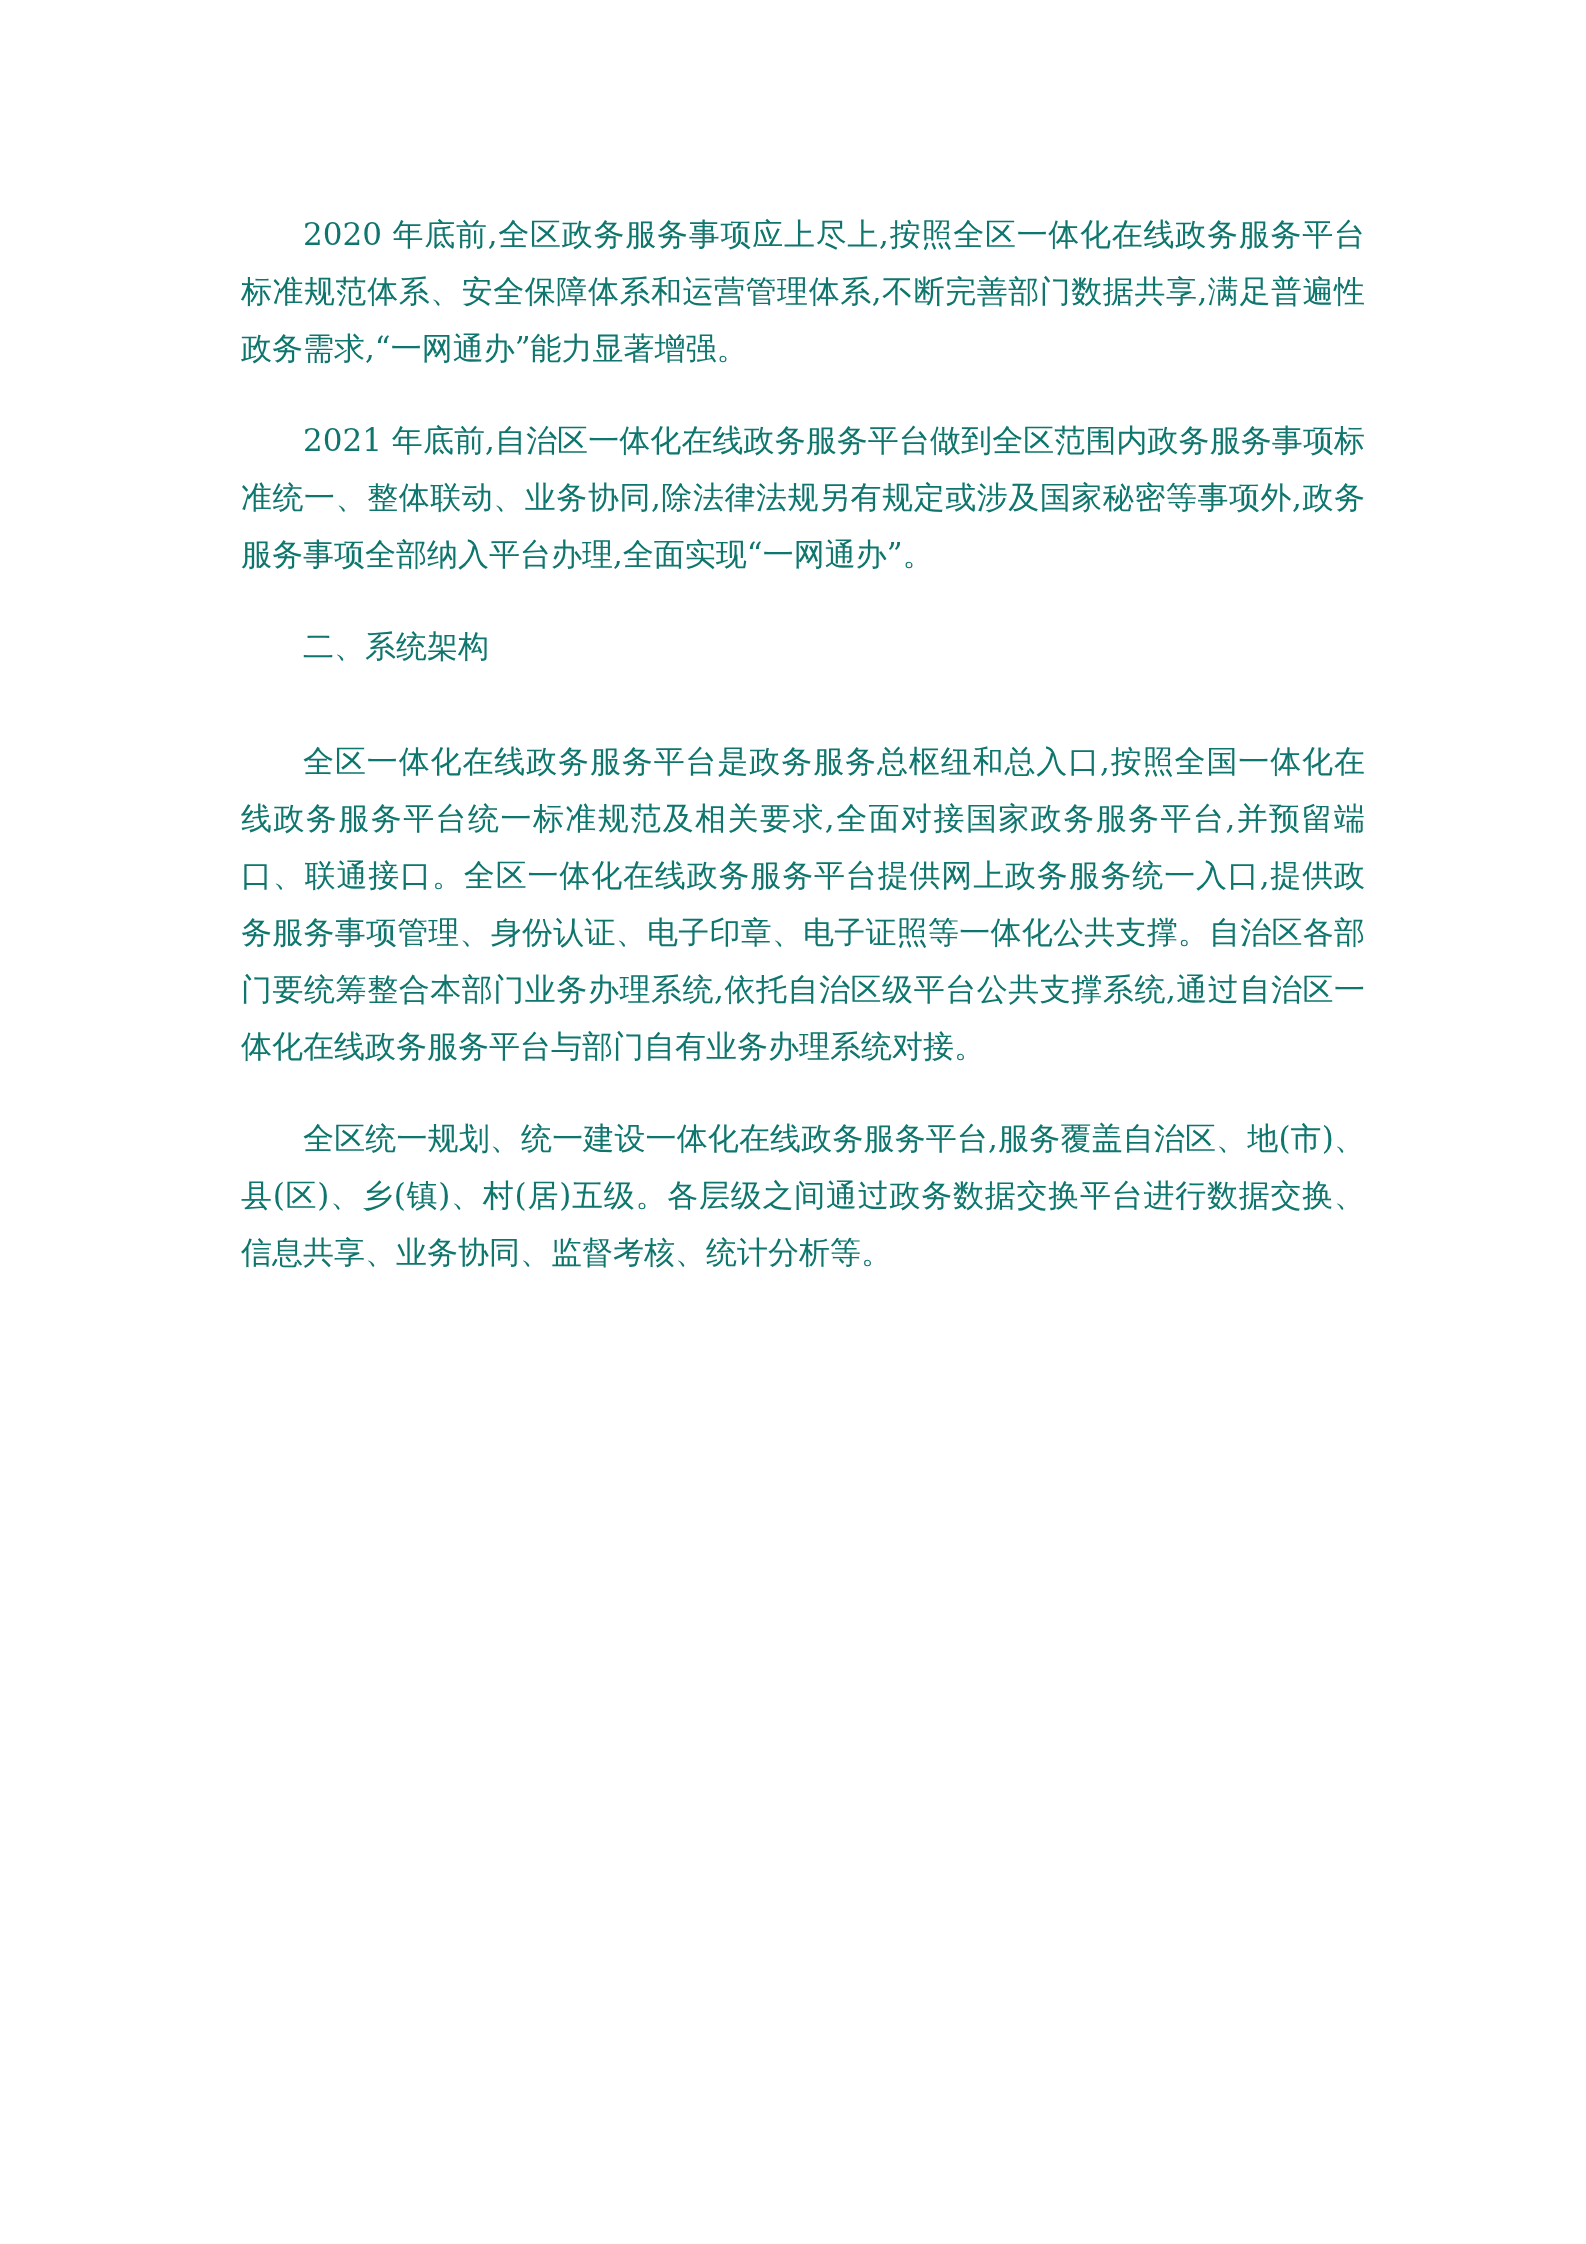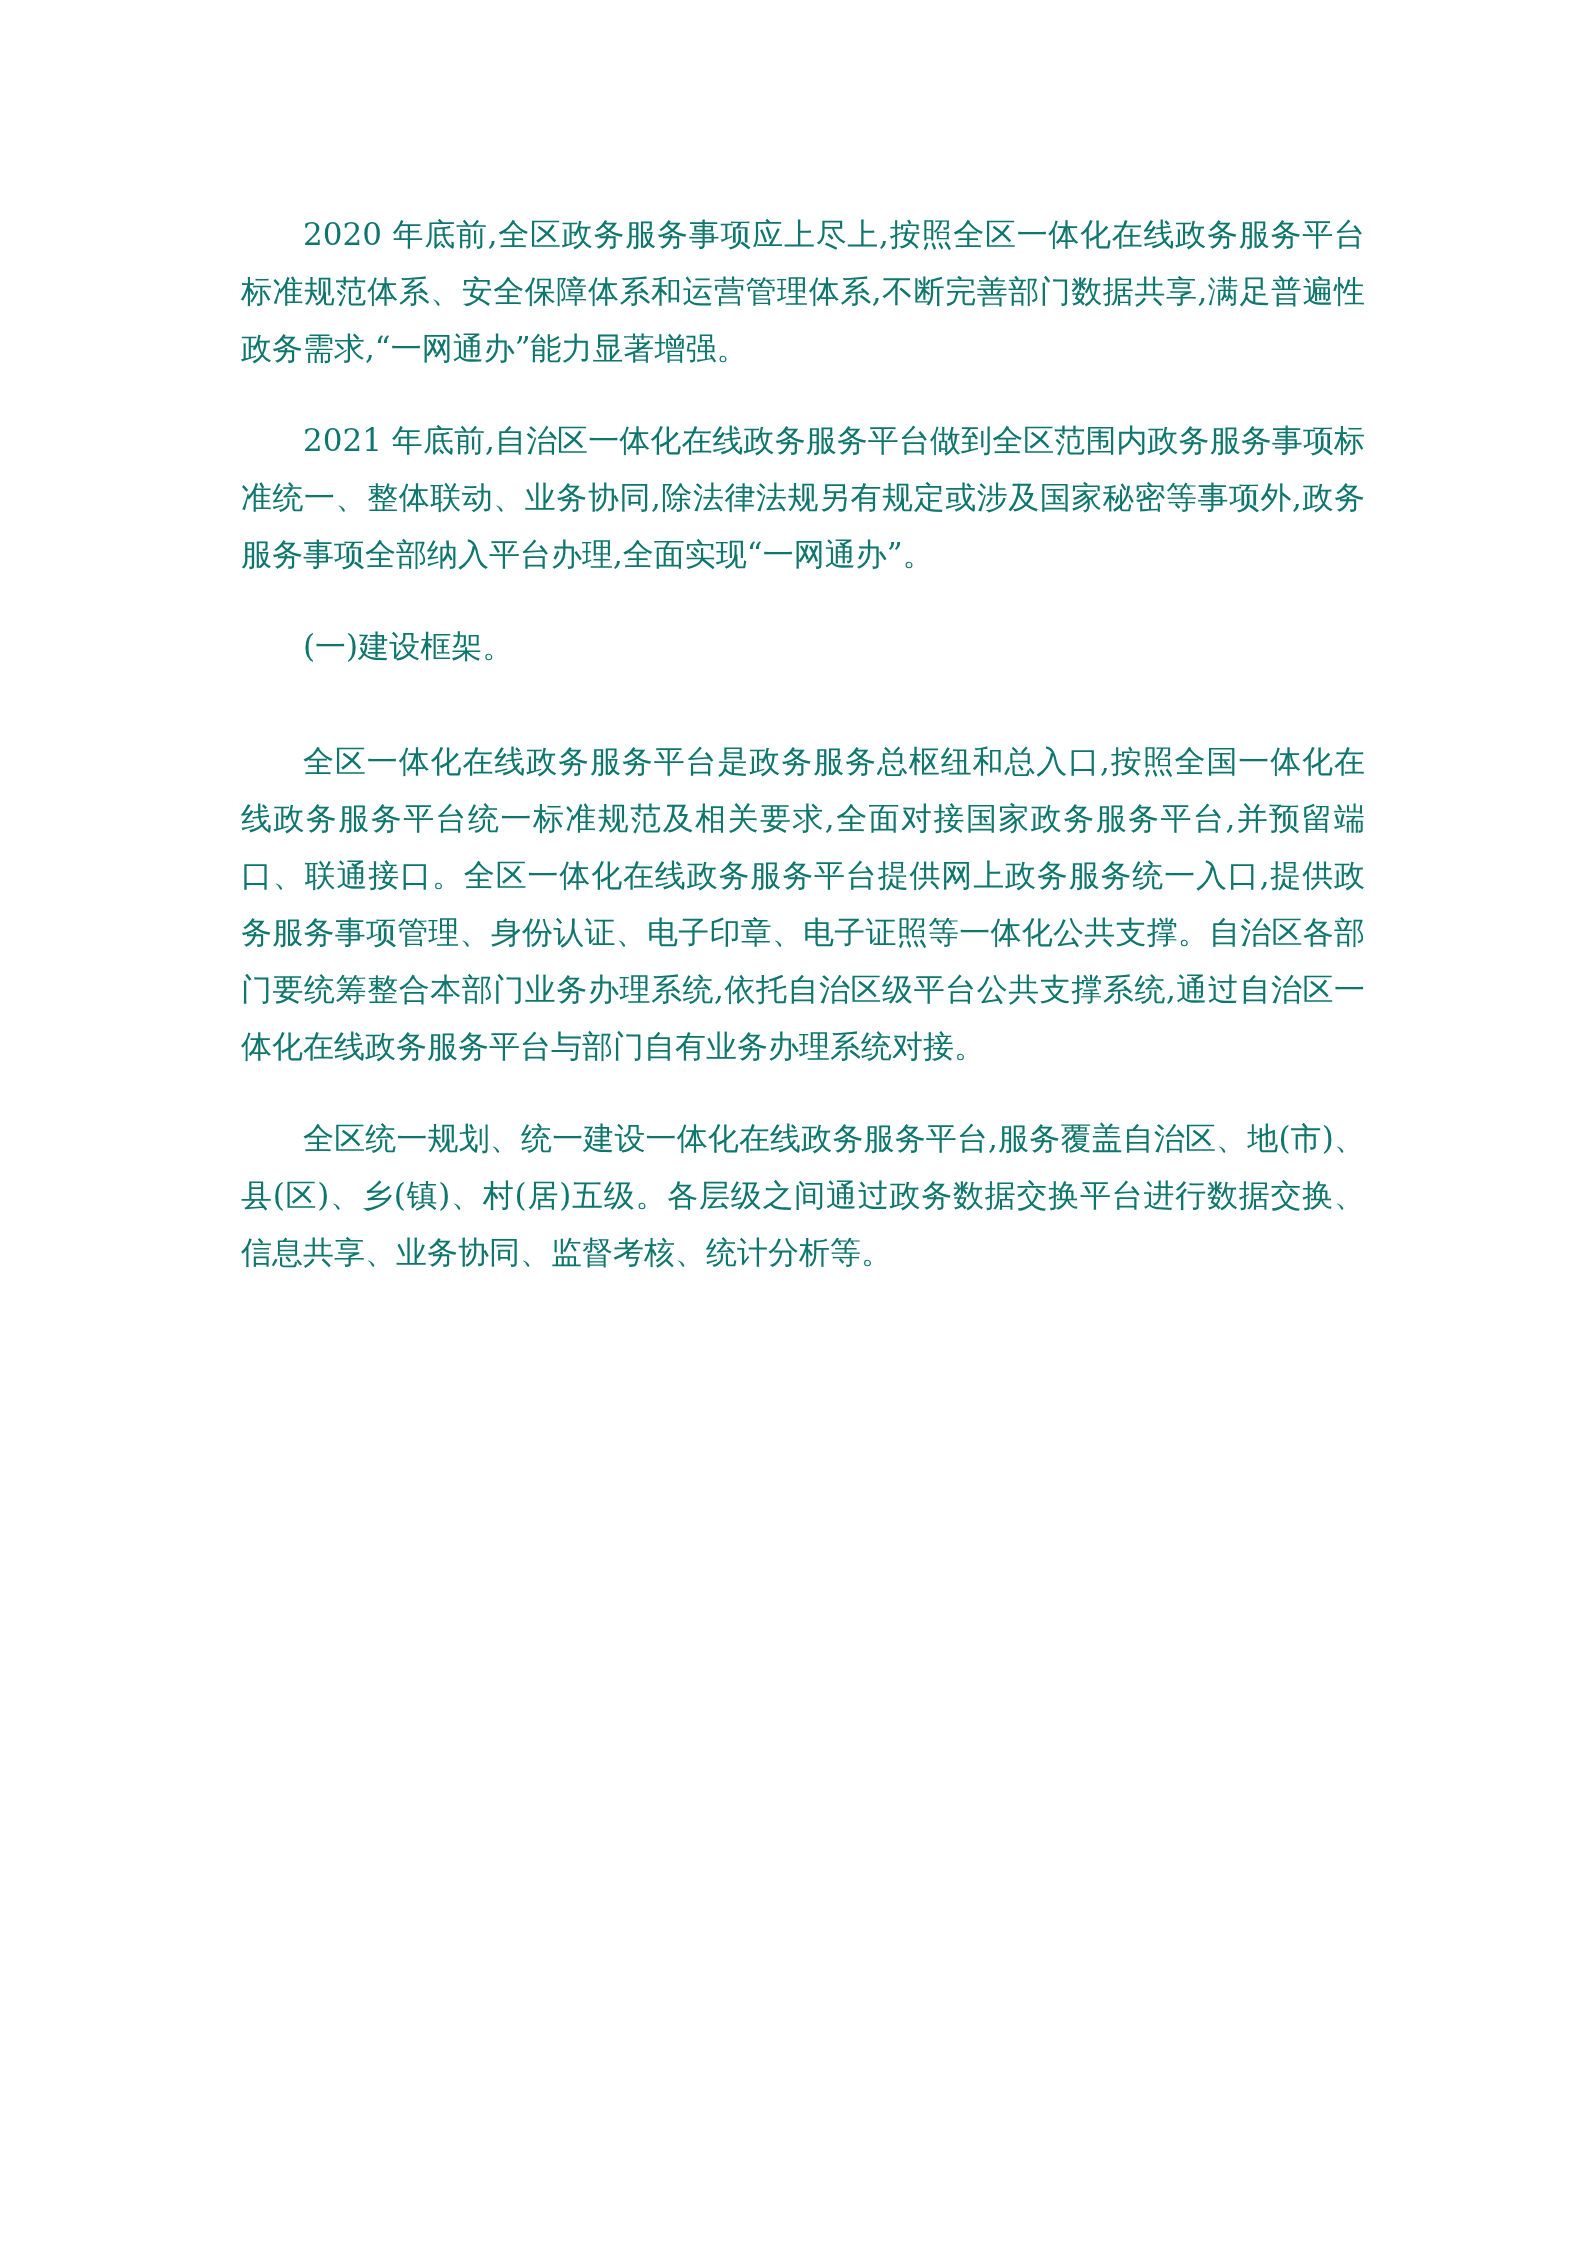--- a/index.html
+++ b/index.html
@@ -27,16 +27,16 @@
     text-indent: 2em;
   }
   .heading.spaced { margin-bottom: 58px; }
 </style>
 </head>
 <body>
 
 <div class="page">
   <p class="para">2020 年底前,全区政务服务事项应上尽上,按照全区一体化在线政务服务平台标准规范体系、安全保障体系和运营管理体系,不断完善部门数据共享,满足普遍性政务需求,“一网通办”能力显著增强。</p>
   <p class="para">2021 年底前,自治区一体化在线政务服务平台做到全区范围内政务服务事项标准统一、整体联动、业务协同,除法律法规另有规定或涉及国家秘密等事项外,政务服务事项全部纳入平台办理,全面实现“一网通办”。</p>
-  <p class="heading spaced">(一)建设框架。</p>
+  <p class="heading spaced">二、系统架构</p>
   <p class="para">全区一体化在线政务服务平台是政务服务总枢纽和总入口,按照全国一体化在线政务服务平台统一标准规范及相关要求,全面对接国家政务服务平台,并预留端口、联通接口。全区一体化在线政务服务平台提供网上政务服务统一入口,提供政务服务事项管理、身份认证、电子印章、电子证照等一体化公共支撑。自治区各部门要统筹整合本部门业务办理系统,依托自治区级平台公共支撑系统,通过自治区一体化在线政务服务平台与部门自有业务办理系统对接。</p>
   <p class="para">全区统一规划、统一建设一体化在线政务服务平台,服务覆盖自治区、地(市)、县(区)、乡(镇)、村(居)五级。各层级之间通过政务数据交换平台进行数据交换、信息共享、业务协同、监督考核、统计分析等。</p>
 </div>
 
 </body></html>

